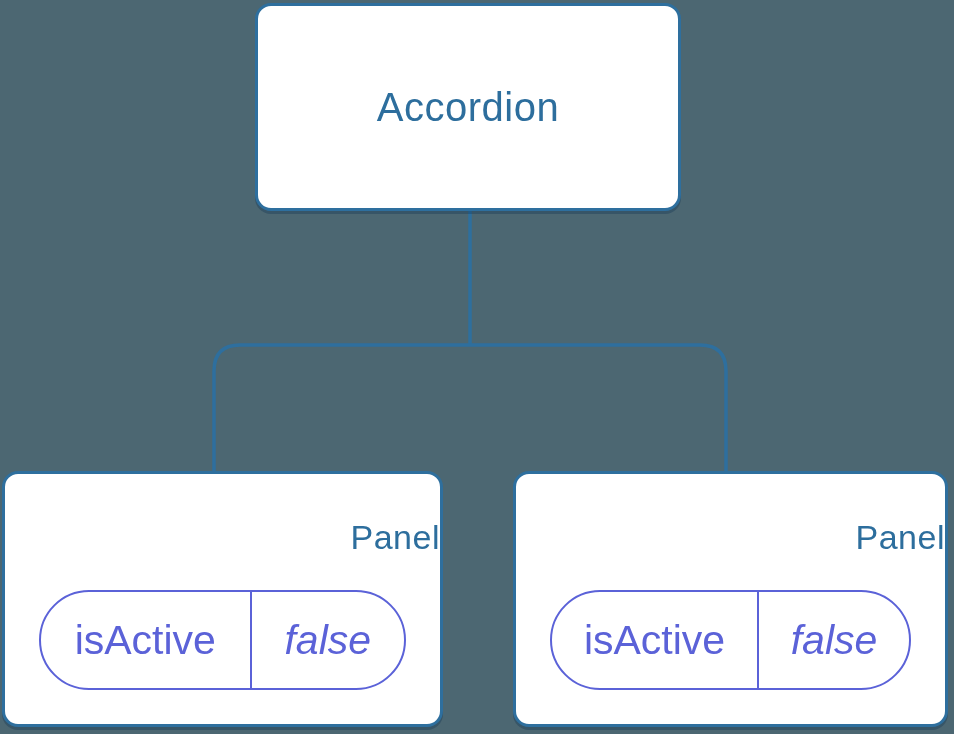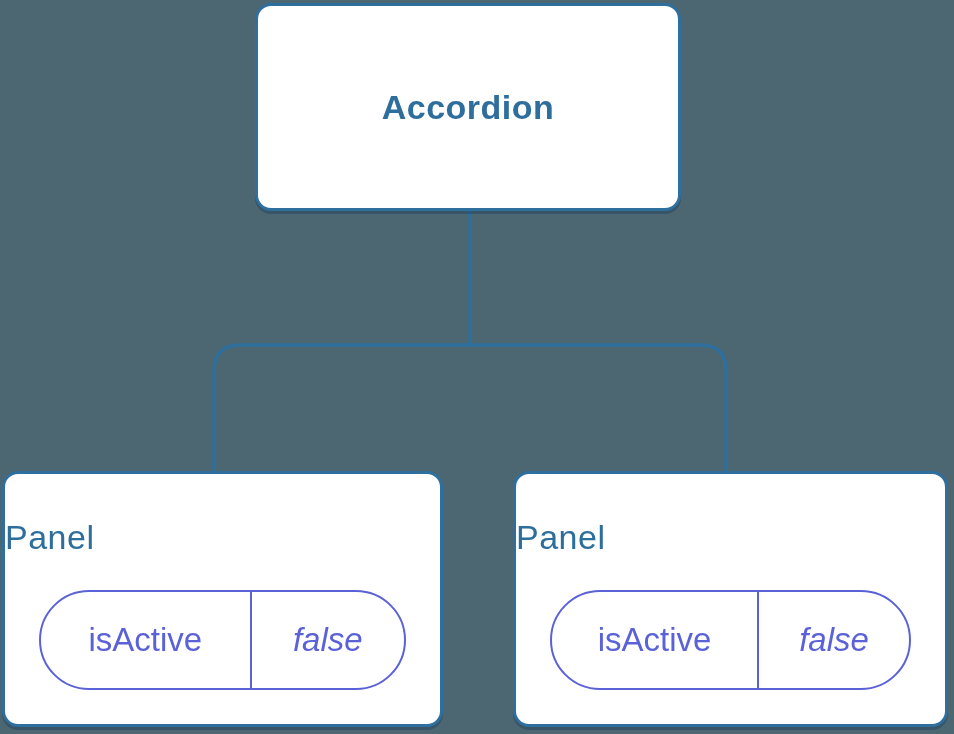--- a/index.html
+++ b/index.html
@@ -35,51 +35,51 @@
     border-radius: 16px;
     box-shadow: 0 3px 0 rgba(16, 53, 82, 0.35);
   }
   .node-root {
     left: 255px; top: 3px;
     width: 426px; height: 208px;
     display: flex; align-items: center; justify-content: center;
   }
   .node-label {
     color: var(--component-text);
-    font-size: 34px;
-    font-weight: 700;
+    font-size: 40px;
+    font-weight: 400;
     letter-spacing: 0.5px;
   }
   .node-panel-left  { left: 2px;   top: 471px; width: 441px; height: 256px; }
   .node-panel-right { left: 513px; top: 471px; width: 435px; height: 256px; }
 
   .panel-title {
     position: absolute;
     left: 0; right: 0; top: 44px;
-    text-align: left;
+    text-align: right;
     color: var(--component-text);
     font-size: 34px;
     font-weight: 500;
     letter-spacing: 0.5px;
   }
 
   .state-pill {
     position: absolute;
     left: 34px; top: 116px;
     right: 34px; height: 100px;
     border: 2.5px solid var(--state-accent);
     border-radius: 50px;
     display: flex;
     overflow: hidden;
     background: var(--node-fill);
   }
   .state-key, .state-value {
     display: flex; align-items: center; justify-content: center;
     color: var(--state-accent);
-    font-size: 33px;
+    font-size: 41px;
     font-weight: 400;
   }
   .state-key {
     flex: 0 0 58%;
     border-right: 2.5px solid var(--state-accent);
   }
   .state-value { flex: 1 1 auto; font-style: italic; }
 </style>
 </head>
 <body>

